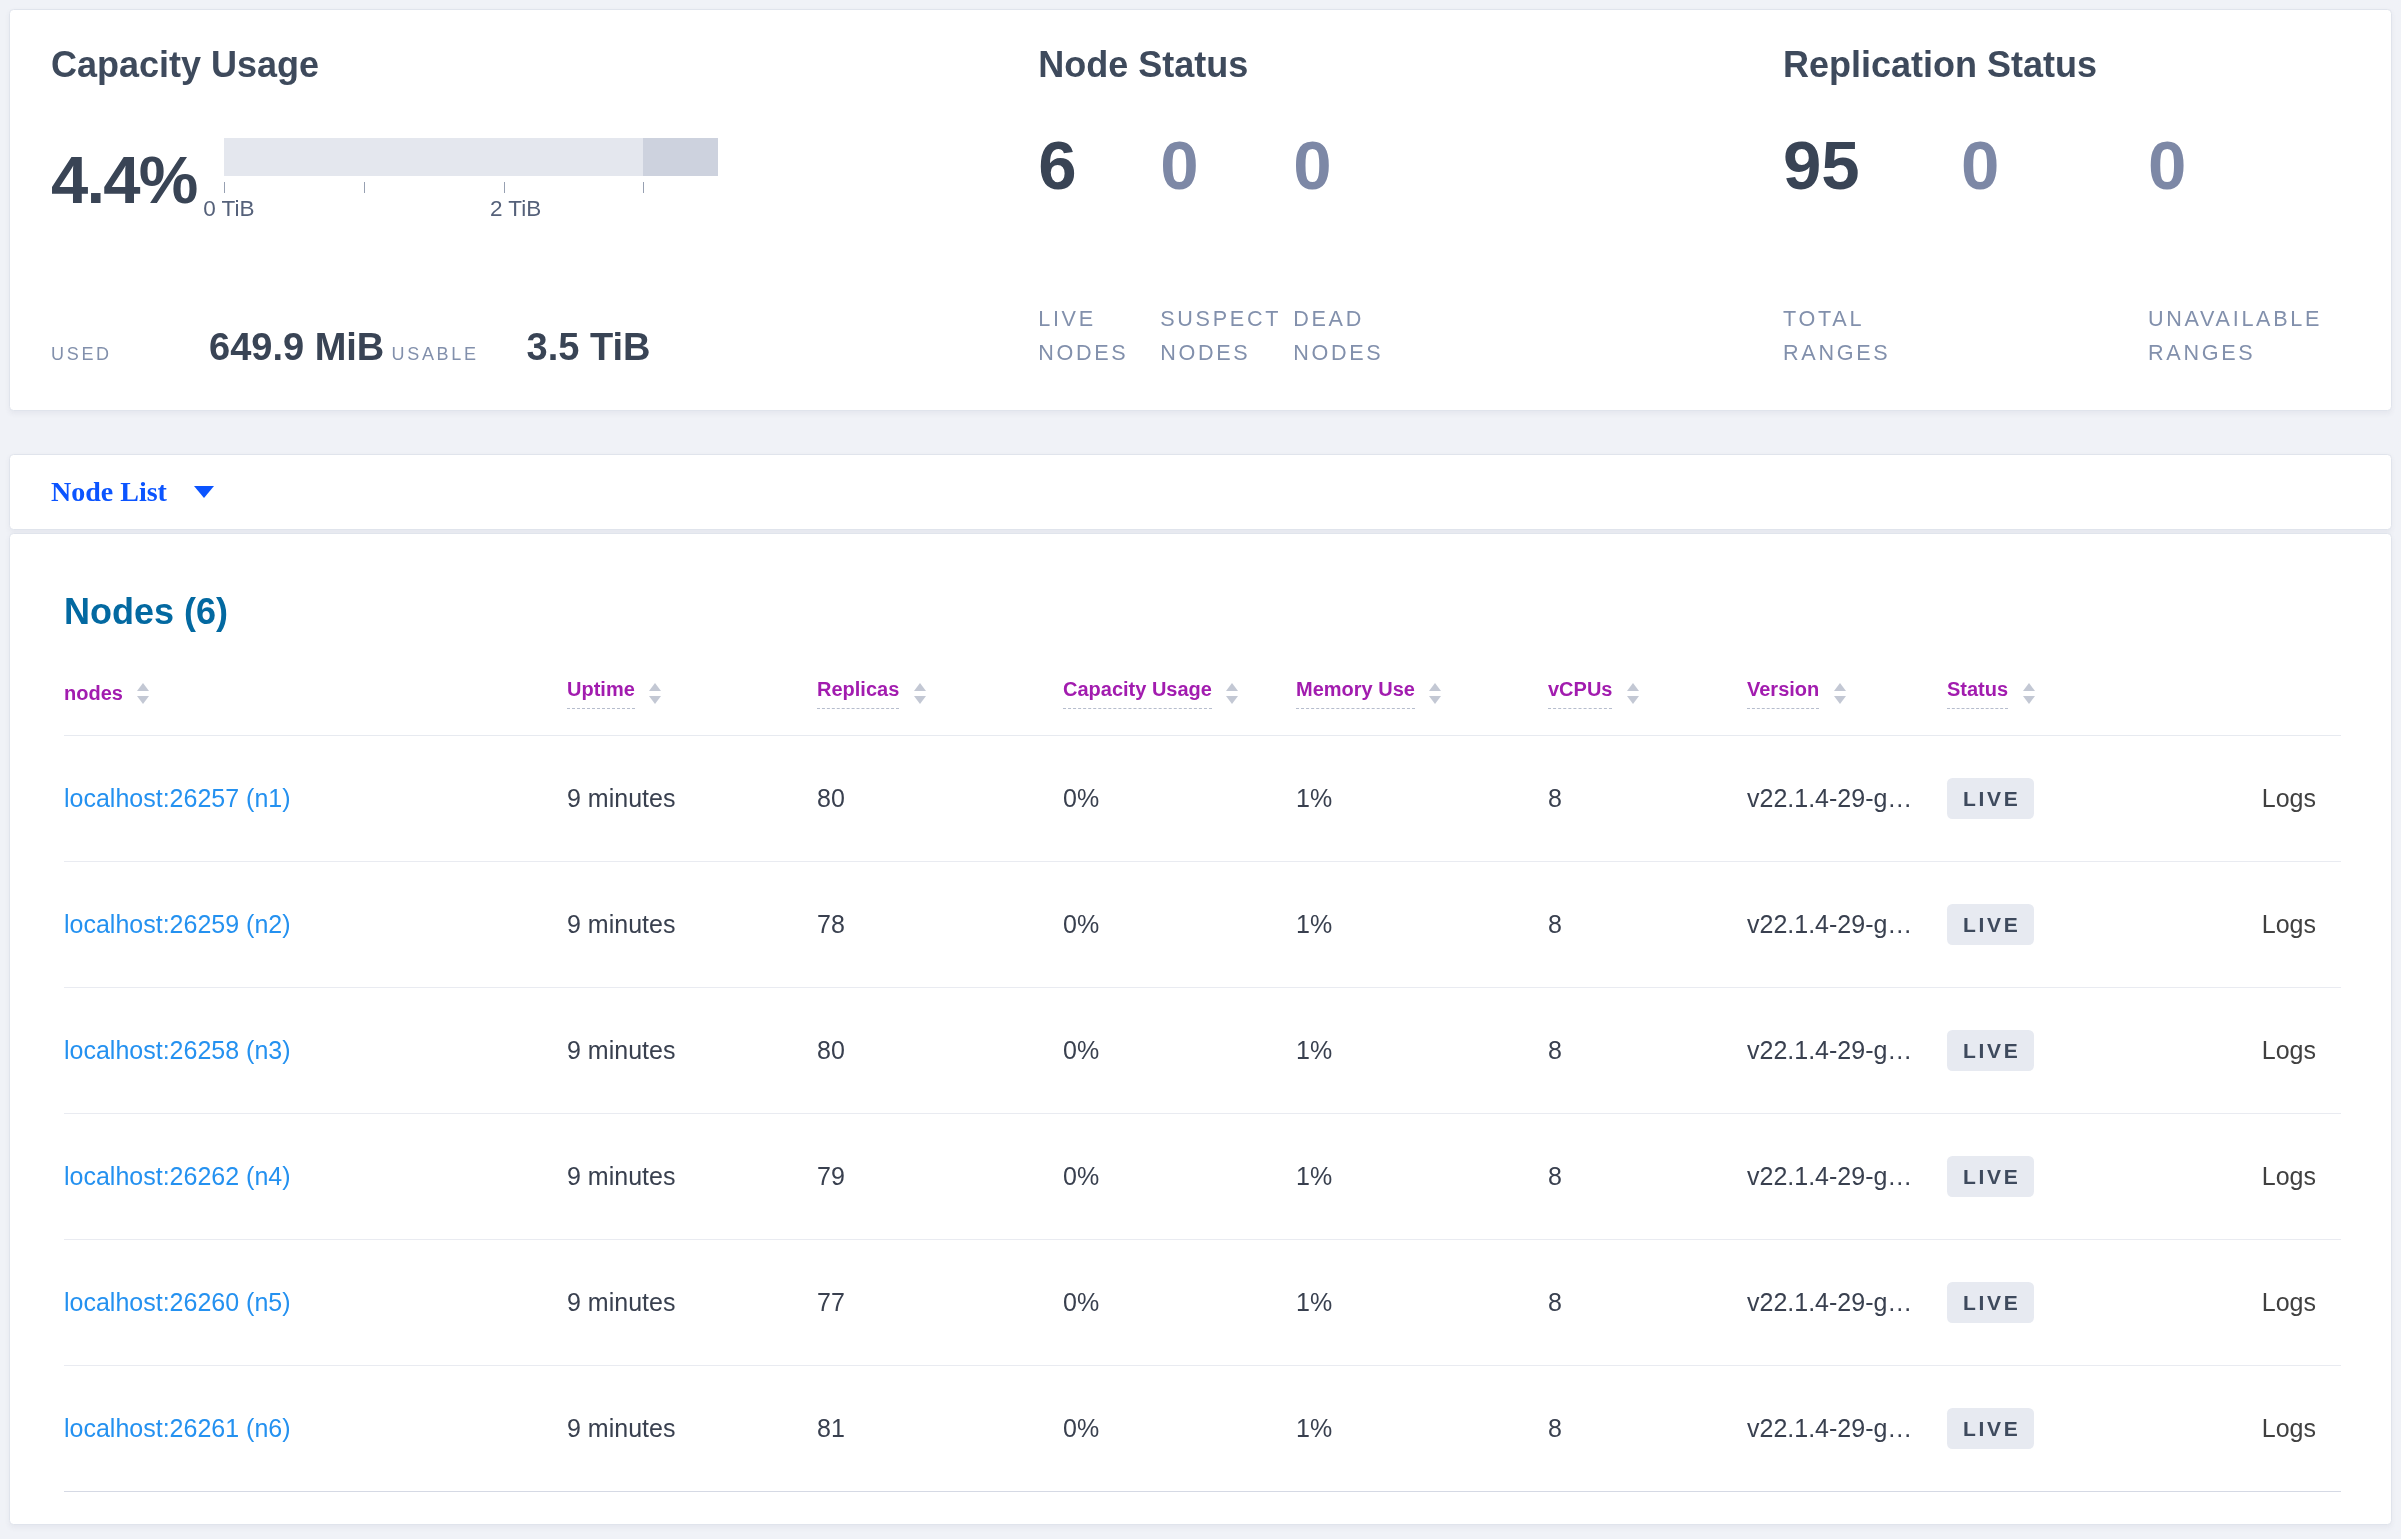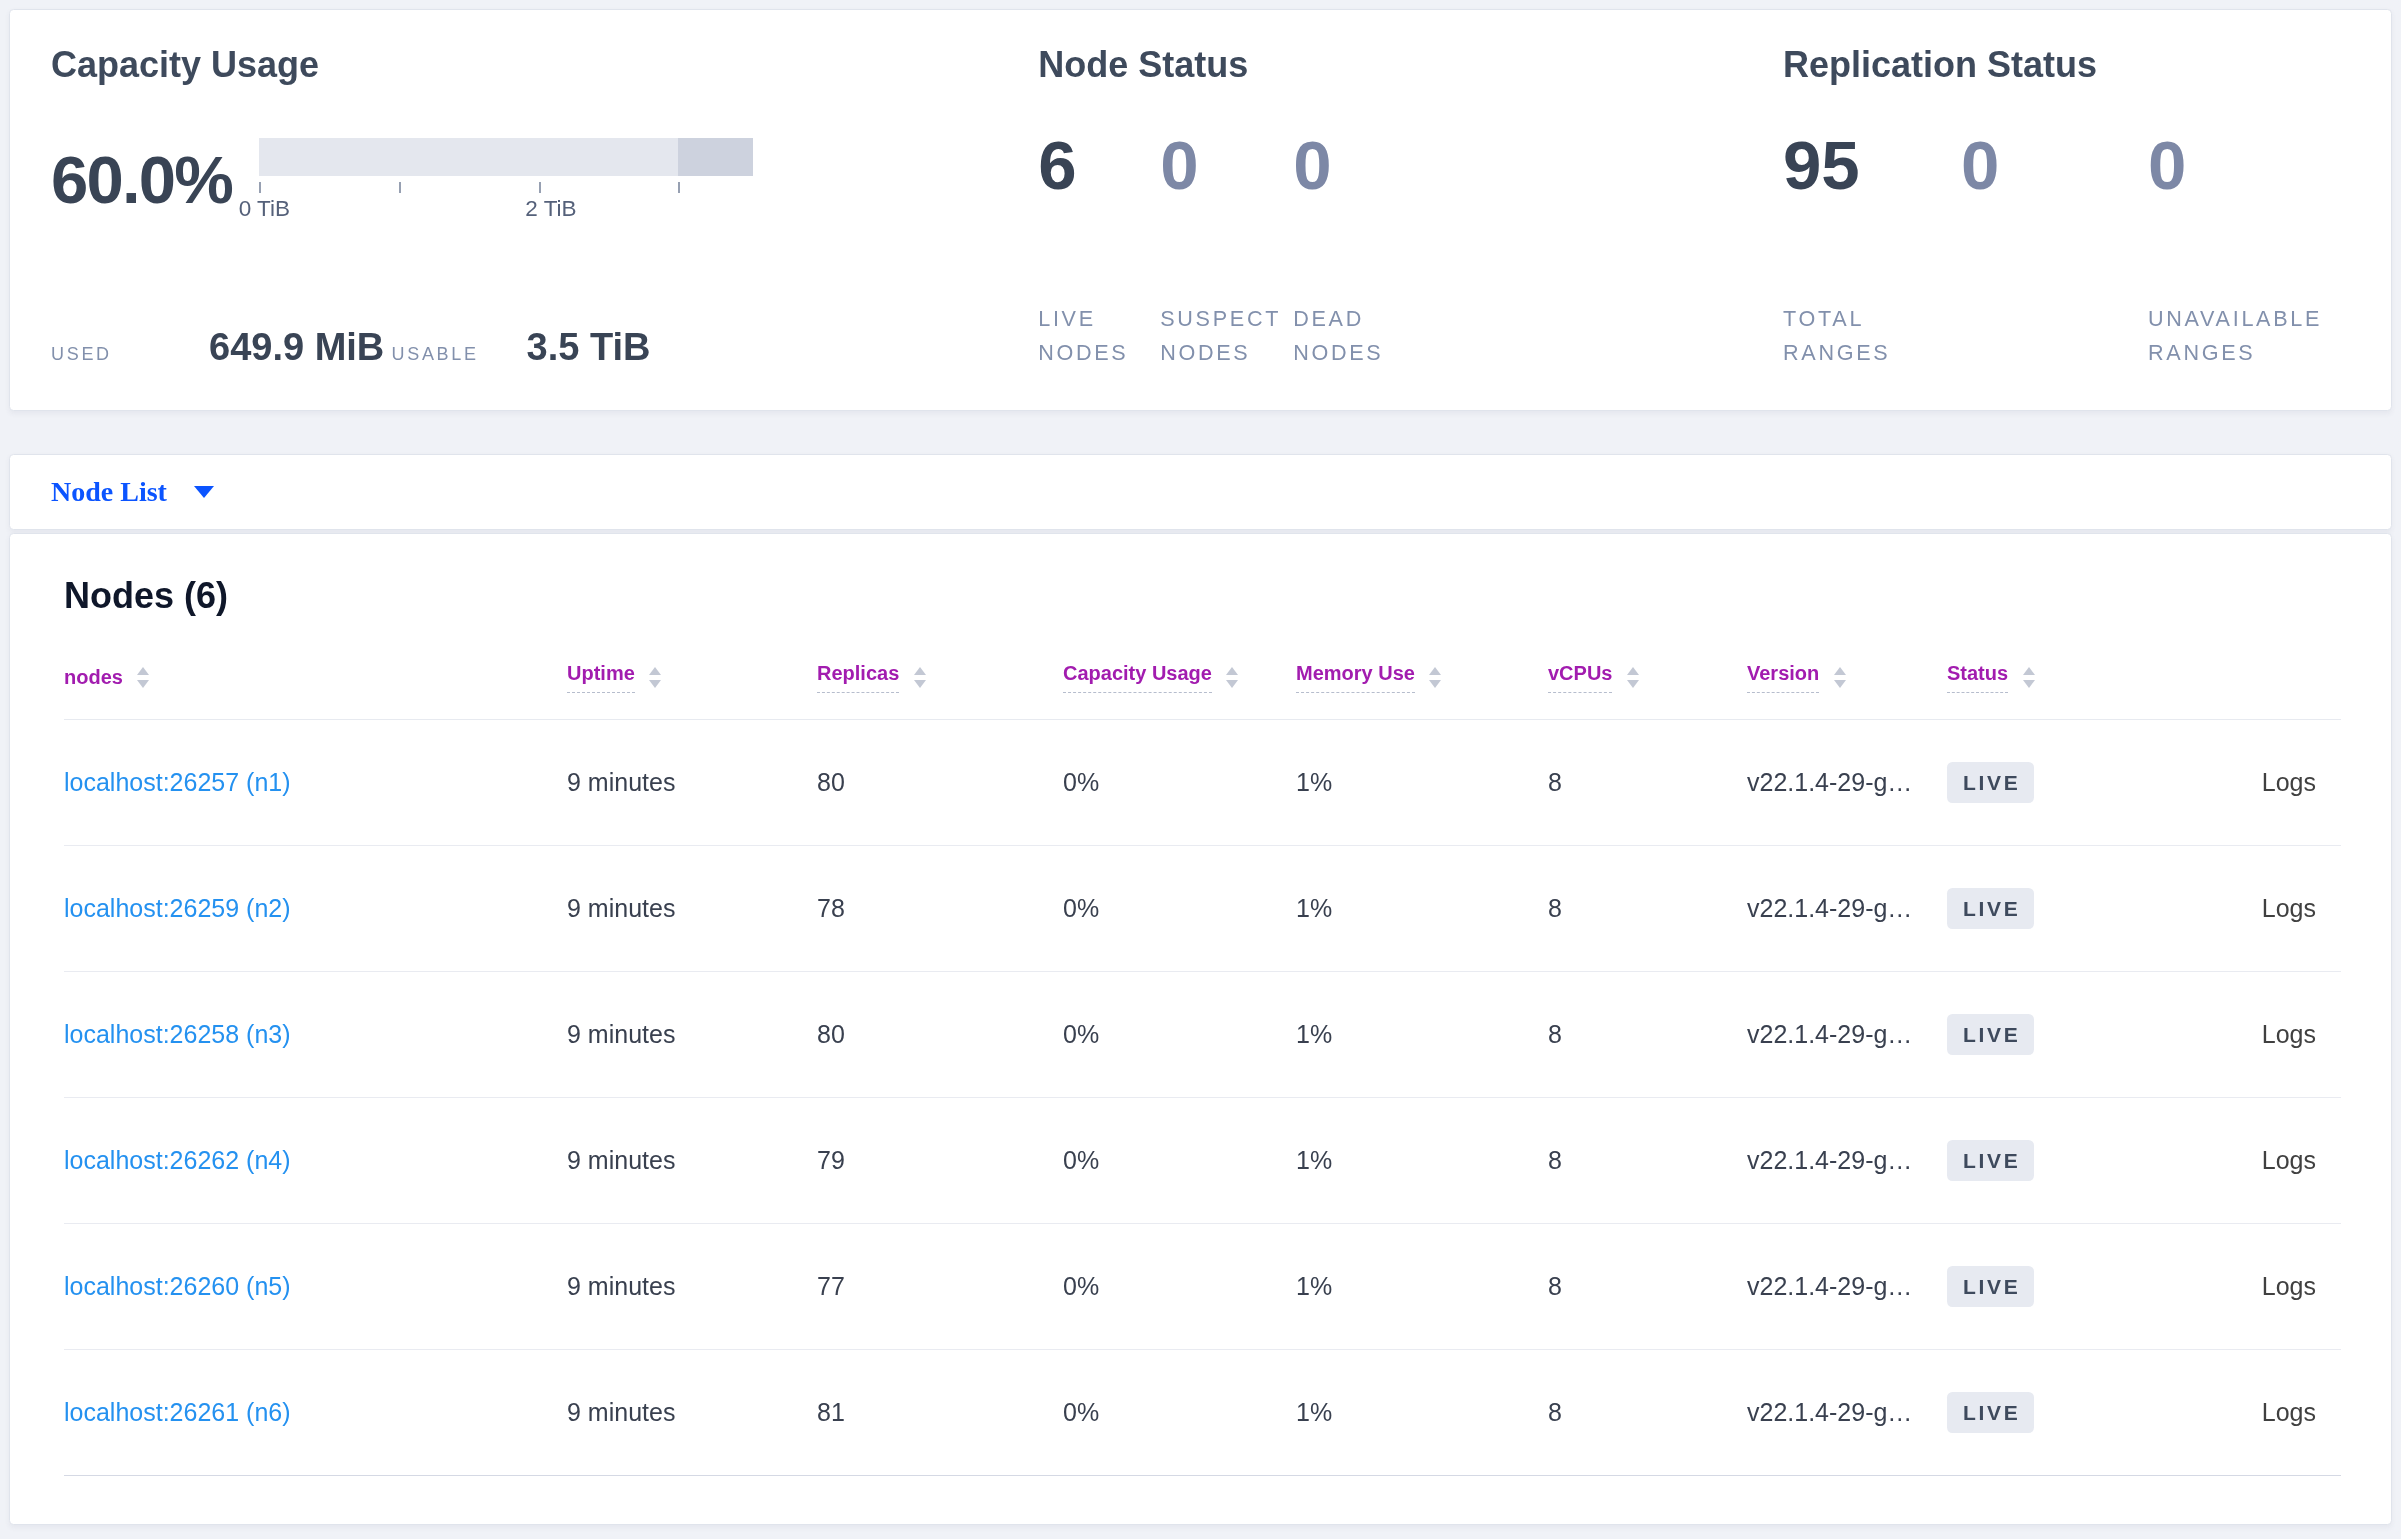--- a/index.html
+++ b/index.html
@@ -87,21 +87,21 @@
     border-right: 10.8px solid transparent;
     border-top: 12.6px solid #0b54ff;
   }
 
   
   .table-card {
     margin: 2.7px 9px 0 9px;
     height: 992px;
     padding: 41px 50px 0 54px;
   }
-  .table-title { font-size: 36px; font-weight: 600; color: #0f172a; }
+  .table-title { font-size: 36px; font-weight: 600; color: #0369a1; margin-top: 16px; }
   .t-grid {
     display: grid;
     grid-template-columns: 503px 250px 246px 233px 252px 199px 200px 207px 1fr;
     align-items: center;
   }
   .t-head { margin-top: 20px; height: 83px; border-bottom: 0.9px solid #e7eaf0; }
   .th { display: flex; align-items: center; }
   .th-label {
     font-size: 20px; font-weight: 700; color: #a21caf; white-space: nowrap;
   }
@@ -132,21 +132,21 @@
   }
 </style>
 </head>
 <body>
 
 <div class="card top-card">
 
   <div class="section section-capacity">
     <div class="section-title">Capacity Usage</div>
     <div class="gauge-row">
-      <div class="gauge-percent">60.0%</div>
+      <div class="gauge-percent">4.4%</div>
       <div class="gauge-block">
         <div class="gauge-bar">
           <div class="gauge-bar-dark"></div>
         </div>
         <div class="gauge-ticks">
           <div class="gauge-tick" style="left:0px"></div>
           <div class="gauge-tick" style="left:140px"></div>
           <div class="gauge-tick" style="left:280px"></div>
           <div class="gauge-tick" style="left:419px"></div>
         </div>

